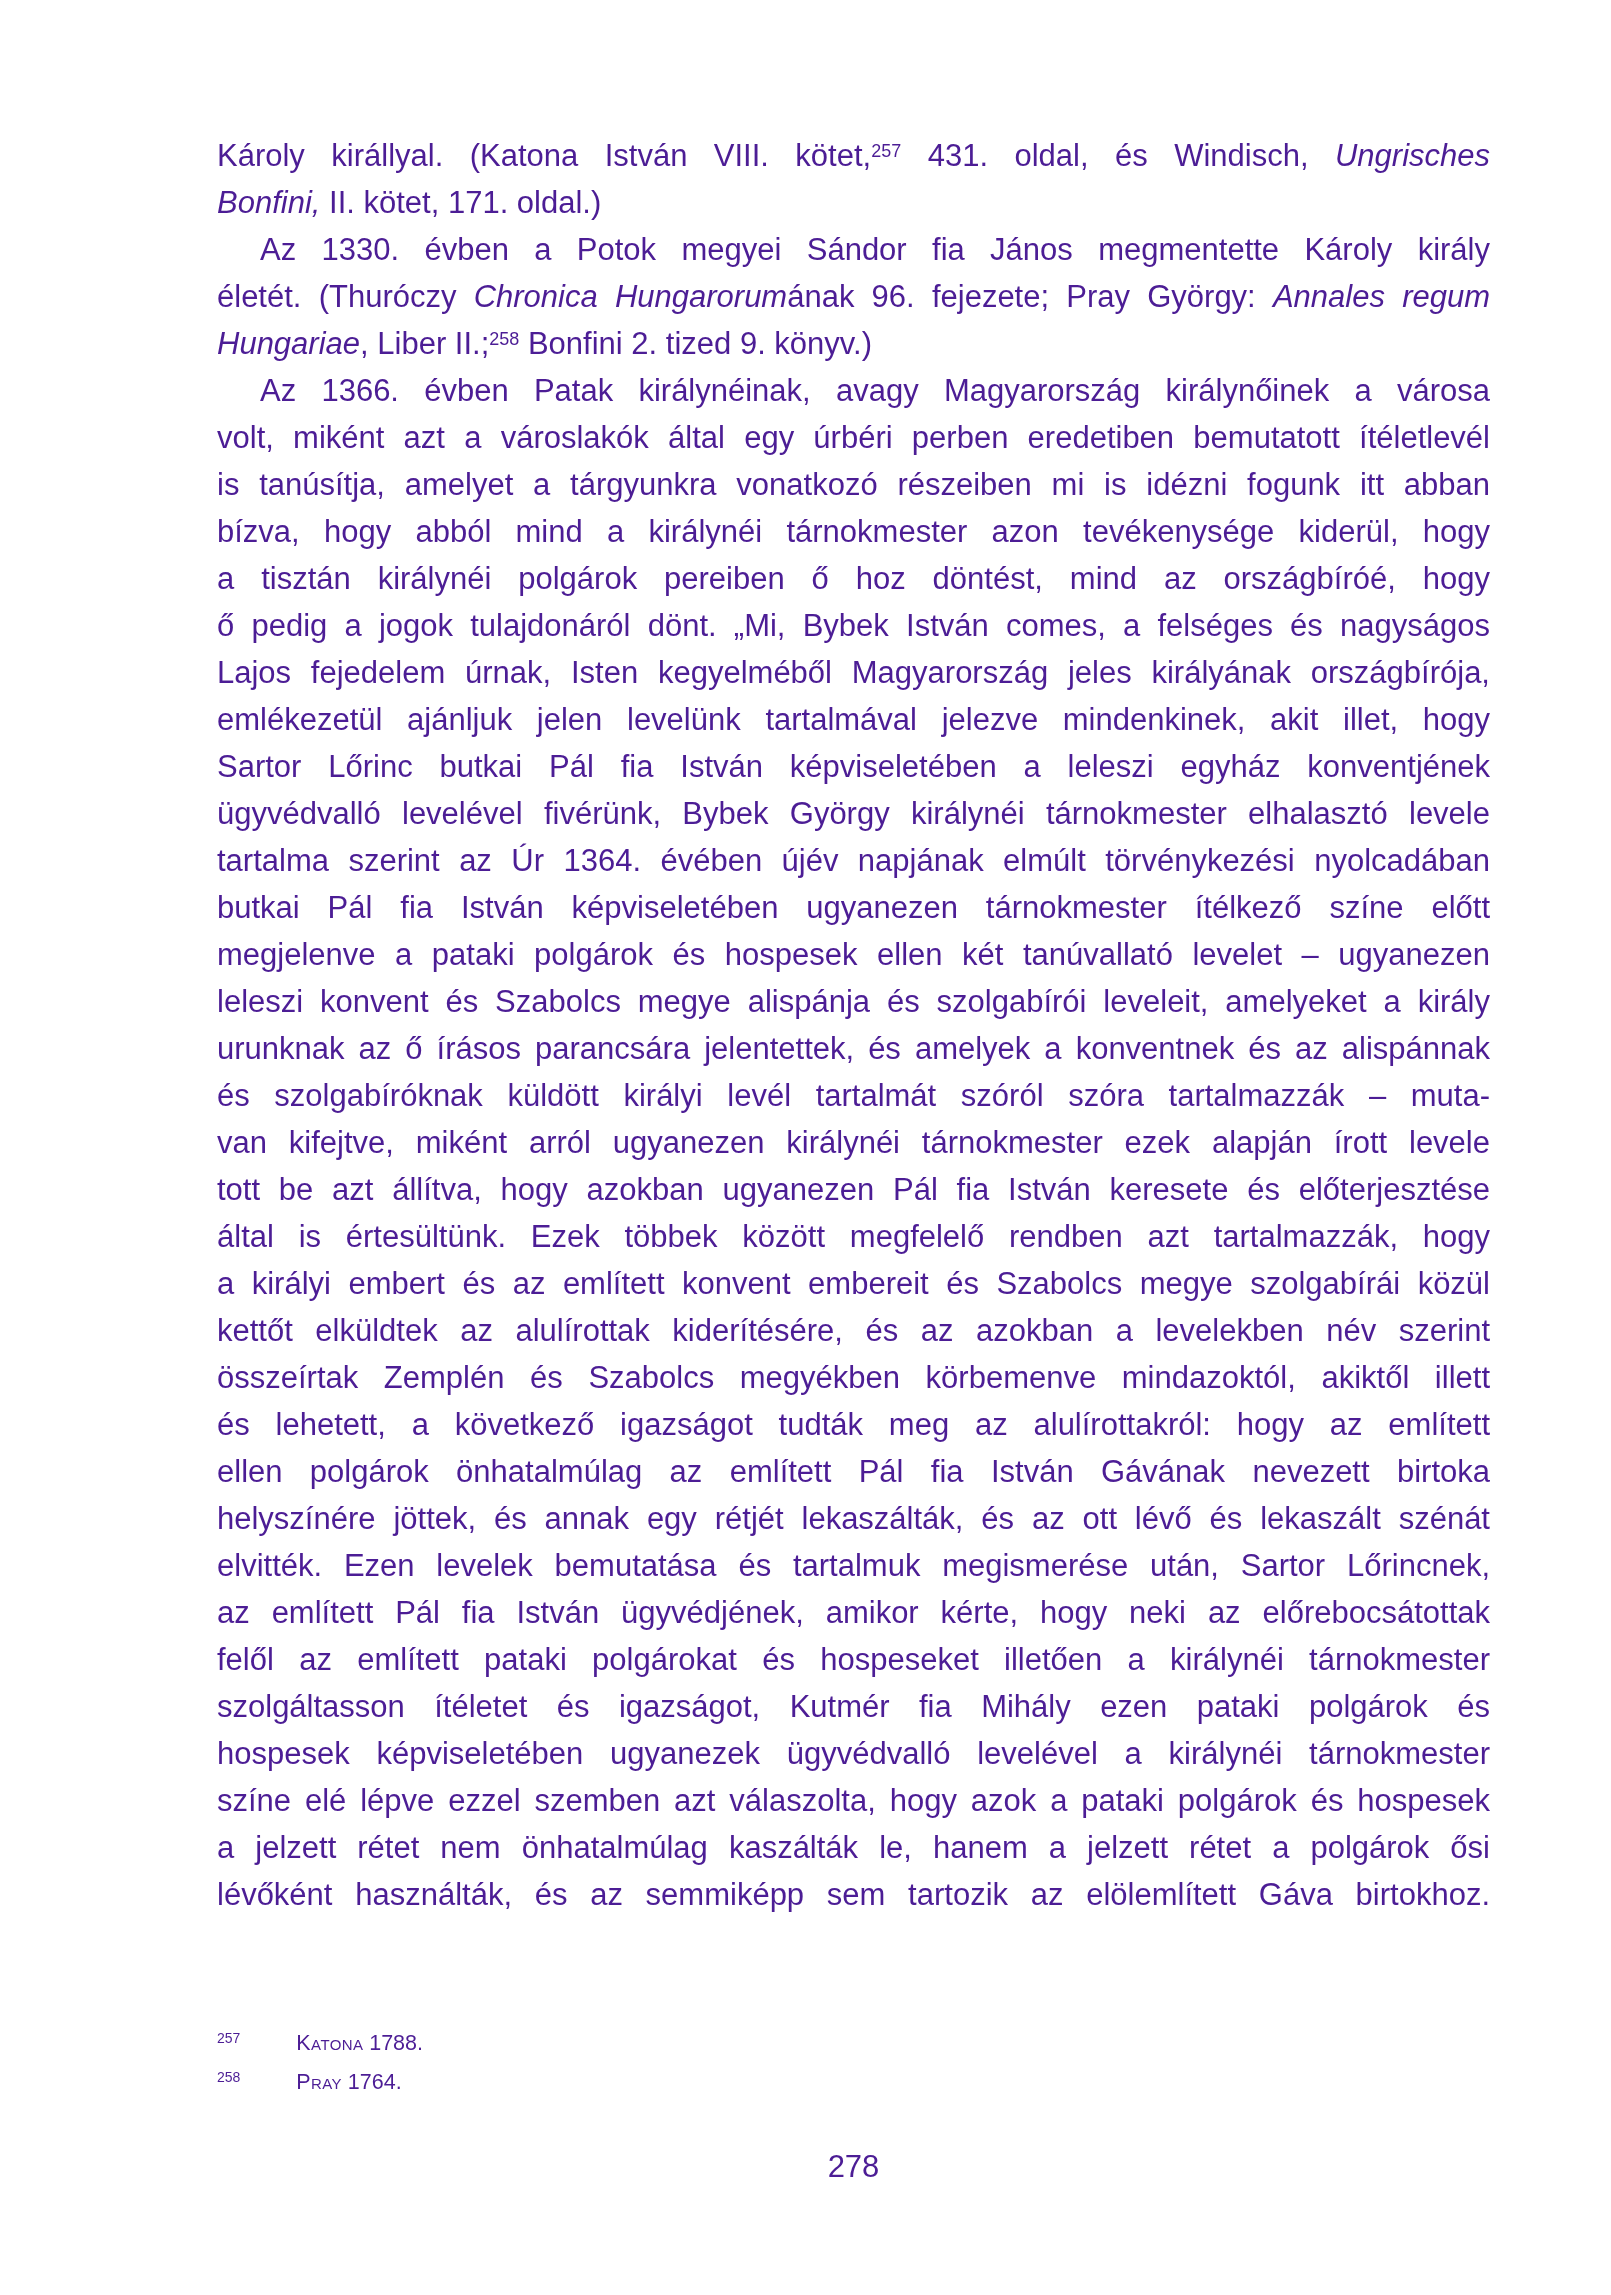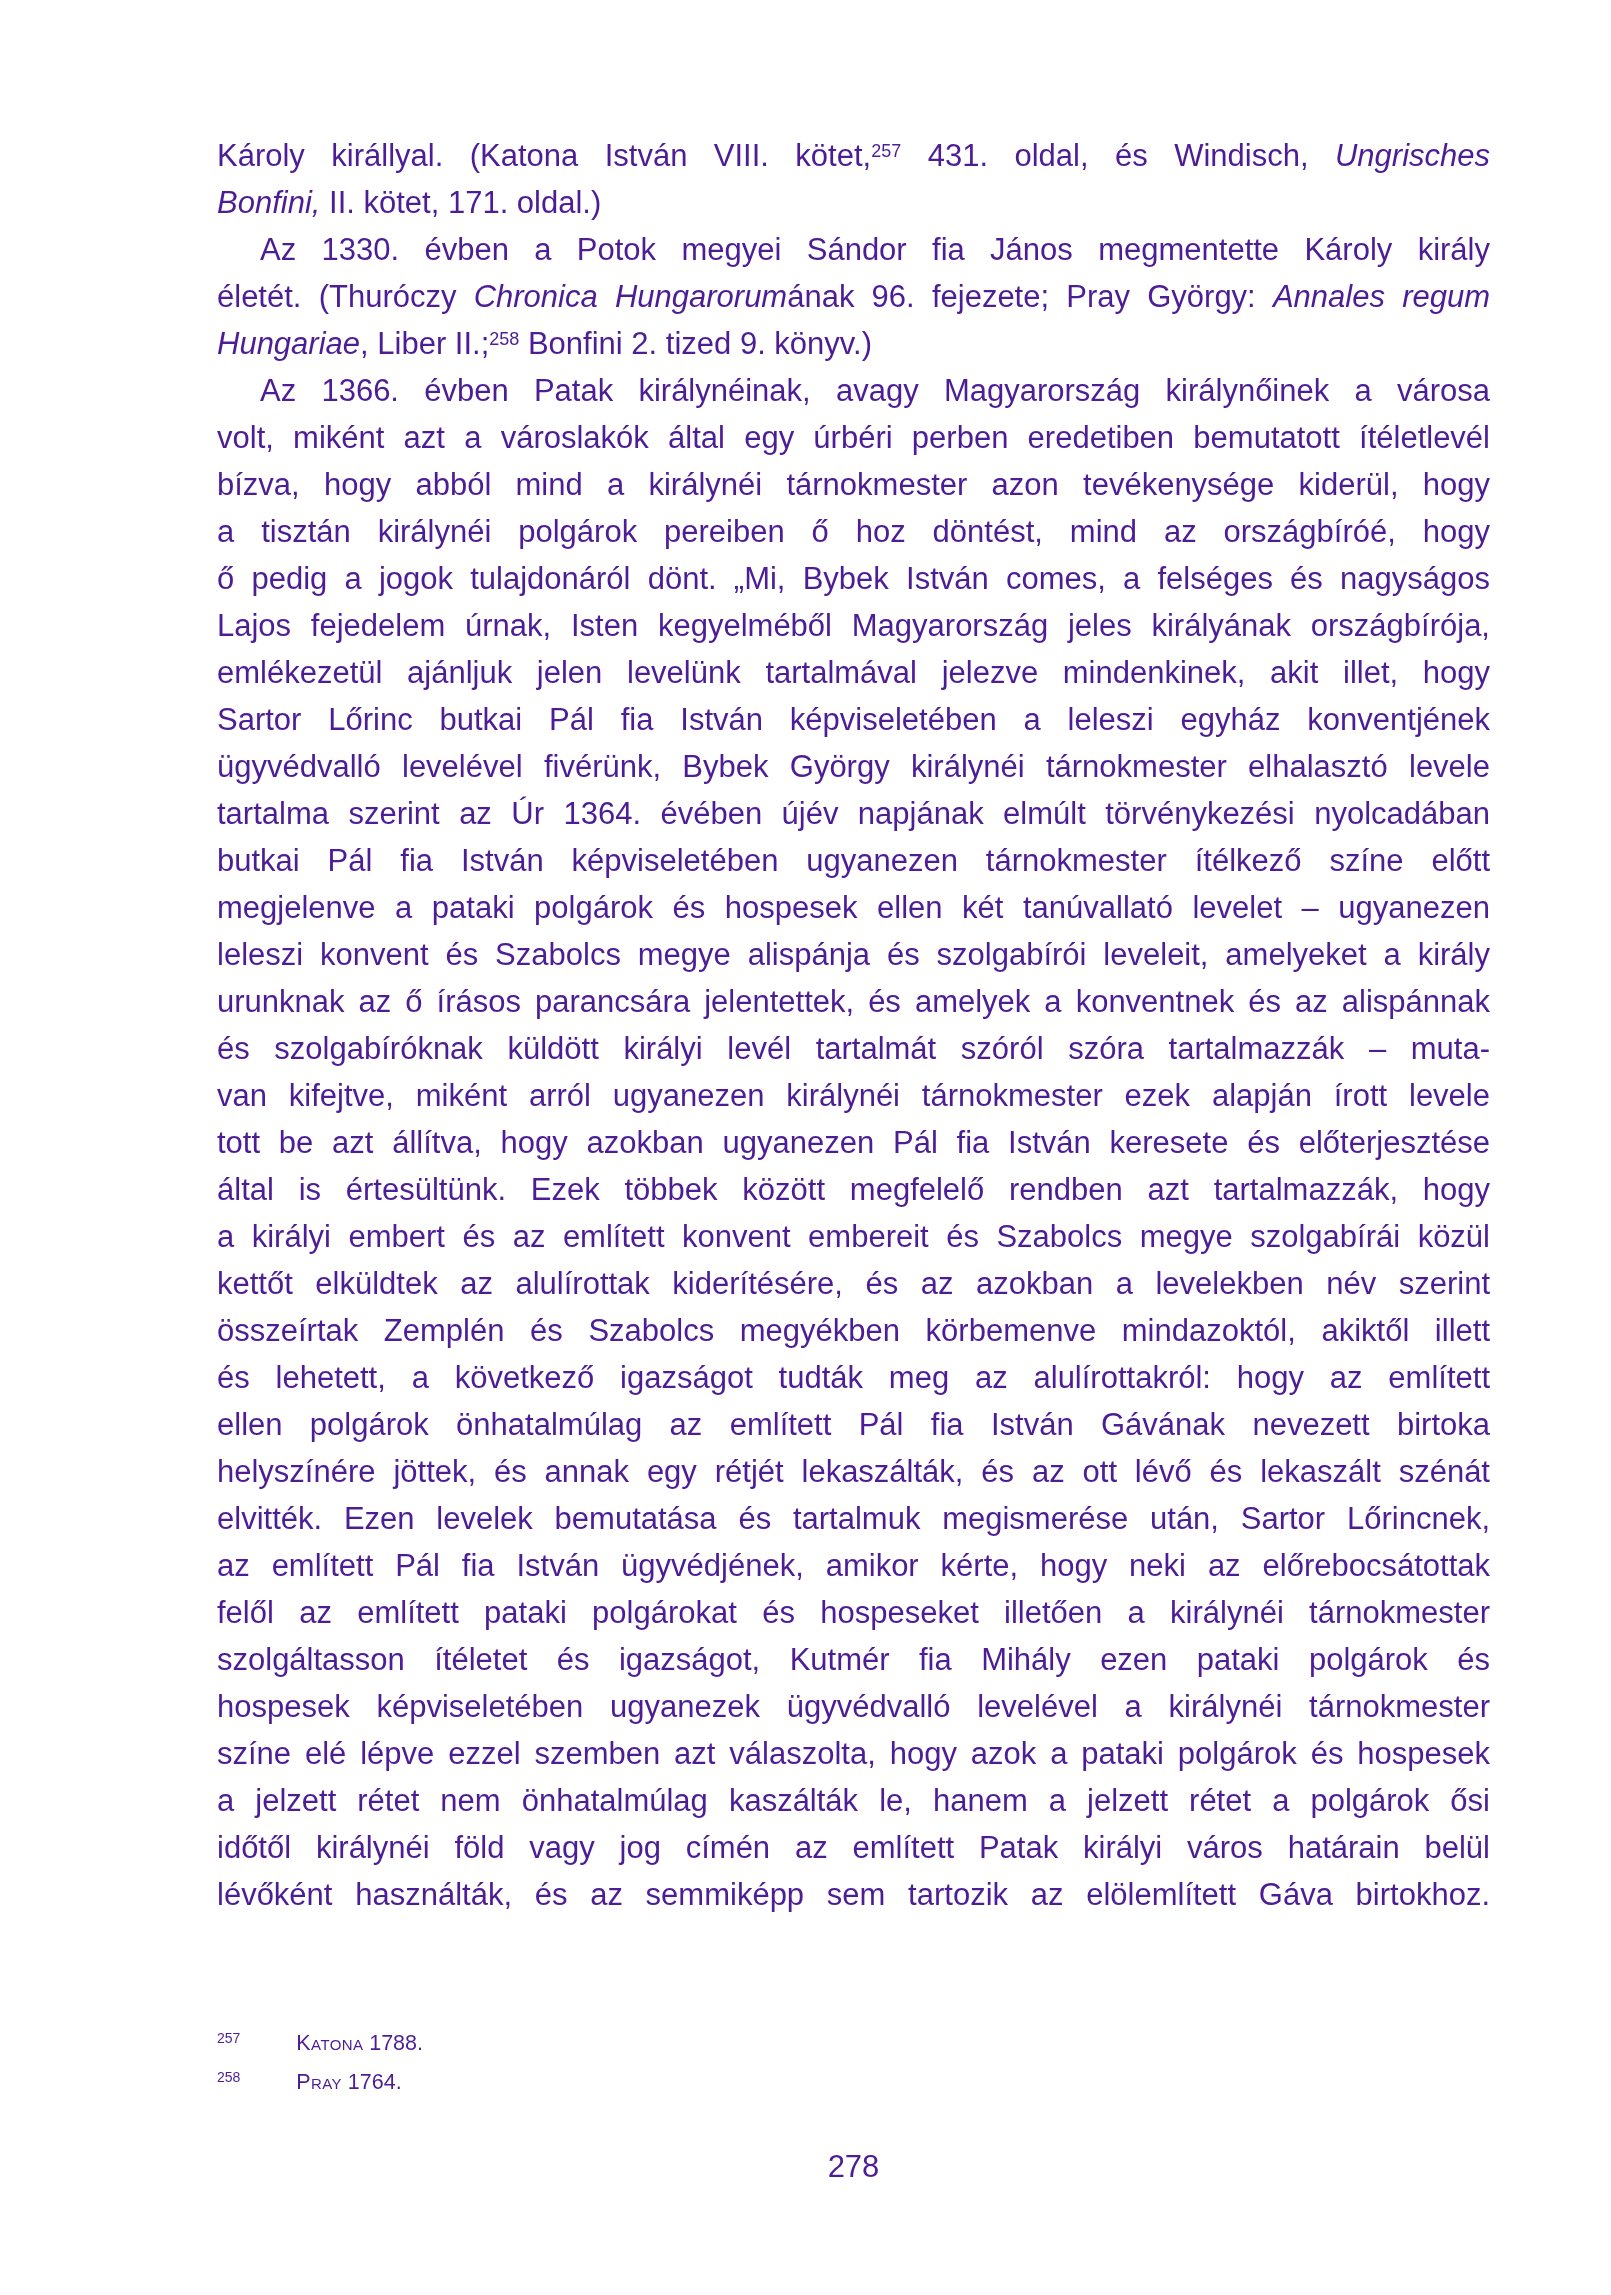--- a/index.html
+++ b/index.html
@@ -87,20 +87,21 @@
 <div class="page">
 
   <main class="text-block">
       <div class="line">Károly királlyal. (Katona István VIII. kötet,<sup>257</sup> 431. oldal, és Windisch, <i>Ungrisches</i></div>
       <div class="line short"><i>Bonfini,</i> II. kötet, 171. oldal.)</div>
       <div class="line ind">Az 1330. évben a Potok megyei Sándor fia János megmentette Károly király</div>
       <div class="line">életét. (Thuróczy <i>Chronica Hungarorum</i>ának 96. fejezete; Pray György: <i>Annales regum</i></div>
       <div class="line short"><i>Hungariae</i>, Liber II.;<sup>258</sup> Bonfini 2. tized 9. könyv.)</div>
       <div class="line ind">Az 1366. évben Patak királynéinak, avagy Magyarország királynőinek a városa</div>
       <div class="line">volt, miként azt a városlakók által egy úrbéri perben eredetiben bemutatott ítéletlevél</div>
+      <div class="line">is tanúsítja, amelyet a tárgyunkra vonatkozó részeiben mi is idézni fogunk itt abban</div>
       <div class="line">bízva, hogy abból mind a királynéi tárnokmester azon tevékenysége kiderül, hogy</div>
       <div class="line">a tisztán királynéi polgárok pereiben ő hoz döntést, mind az országbíróé, hogy</div>
       <div class="line">ő pedig a jogok tulajdonáról dönt. „Mi, Bybek István comes, a felséges és nagyságos</div>
       <div class="line">Lajos fejedelem úrnak, Isten kegyelméből Magyarország jeles királyának országbírója,</div>
       <div class="line">emlékezetül ajánljuk jelen levelünk tartalmával jelezve mindenkinek, akit illet, hogy</div>
       <div class="line">Sartor Lőrinc butkai Pál fia István képviseletében a leleszi egyház konventjének</div>
       <div class="line">ügyvédvalló levelével fivérünk, Bybek György királynéi tárnokmester elhalasztó levele</div>
       <div class="line">tartalma szerint az Úr 1364. évében újév napjának elmúlt törvénykezési nyolcadában</div>
       <div class="line">butkai Pál fia István képviseletében ugyanezen tárnokmester ítélkező színe előtt</div>
       <div class="line">megjelenve a pataki polgárok és hospesek ellen két tanúvallató levelet – ugyanezen</div>
@@ -116,21 +117,20 @@
       <div class="line">és lehetett, a következő igazságot tudták meg az alulírottakról: hogy az említett</div>
       <div class="line">ellen polgárok önhatalmúlag az említett Pál fia István Gávának nevezett birtoka</div>
       <div class="line">helyszínére jöttek, és annak egy rétjét lekaszálták, és az ott lévő és lekaszált szénát</div>
       <div class="line">elvitték. Ezen levelek bemutatása és tartalmuk megismerése után, Sartor Lőrincnek,</div>
       <div class="line">az említett Pál fia István ügyvédjének, amikor kérte, hogy neki az előrebocsátottak</div>
       <div class="line">felől az említett pataki polgárokat és hospeseket illetően a királynéi tárnokmester</div>
       <div class="line">szolgáltasson ítéletet és igazságot, Kutmér fia Mihály ezen pataki polgárok és</div>
       <div class="line">hospesek képviseletében ugyanezek ügyvédvalló levelével a királynéi tárnokmester</div>
       <div class="line">színe elé lépve ezzel szemben azt válaszolta, hogy azok a pataki polgárok és hospesek</div>
       <div class="line">a jelzett rétet nem önhatalmúlag kaszálták le, hanem a jelzett rétet a polgárok ősi</div>
-      <div class="line">időtől királynéi föld vagy jog címén az említett Patak királyi város határain belül</div>
       <div class="line">lévőként használták, és az semmiképp sem tartozik az elölemlített Gáva birtokhoz.</div>
     </main>
 
   <section class="footnotes">
     <div class="footnote">
       <sup>257</sup><span class="sc">Katona</span><span class="year">1788.</span>
     </div>
     <div class="footnote">
       <sup>258</sup><span class="sc">Pray</span><span class="year">1764.</span>
     </div>

